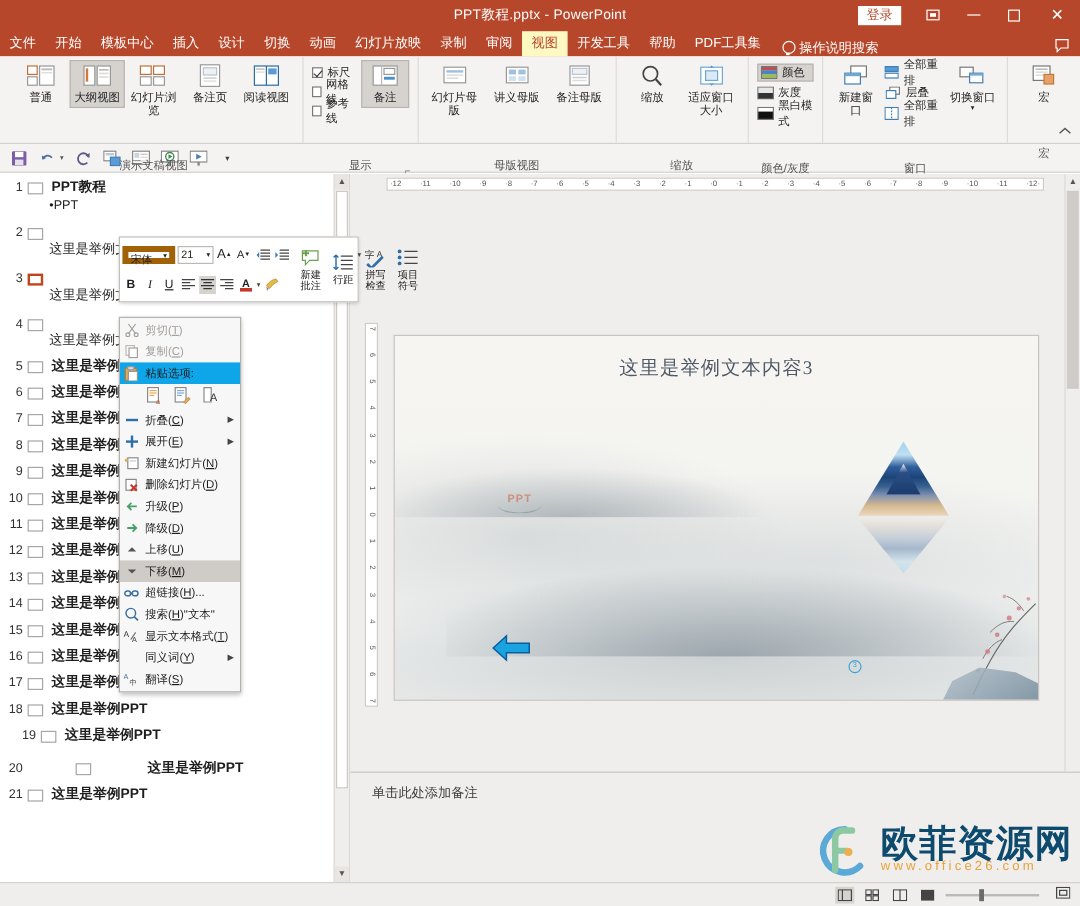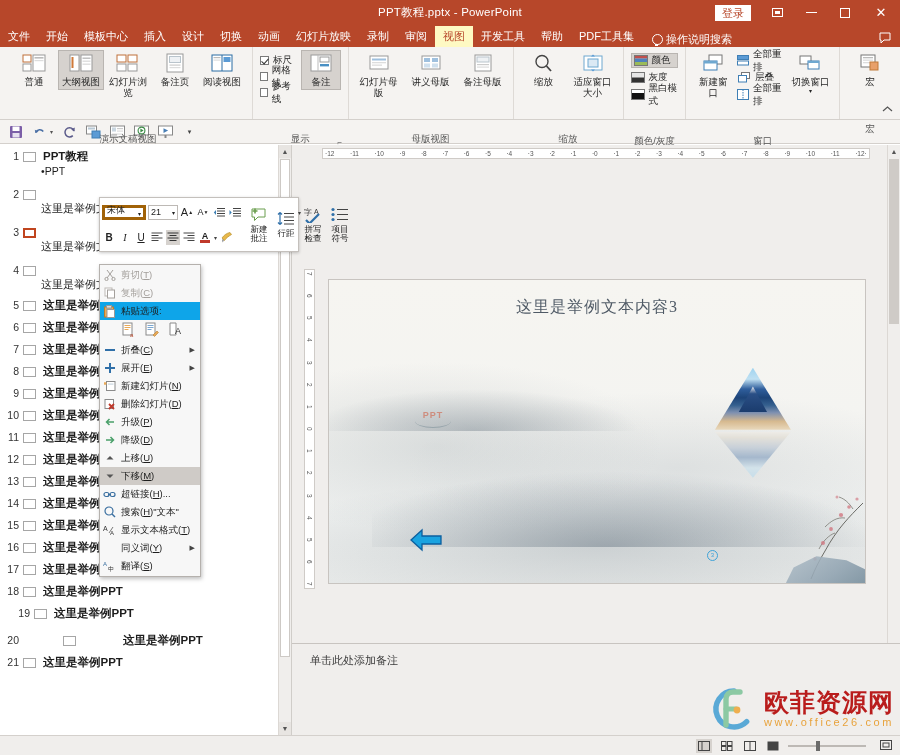--- a/index.html
+++ b/index.html
@@ -206,21 +206,21 @@
     background:#f0eeec; border-top:1px solid #c8c4c0; padding:9px 0 0 18px;
   }
   .notes-text { font-size:11px; color:#3a3a3a; }
 
   
   .watermark {
     position:absolute; right:6px; bottom:22px; display:flex; align-items:center; gap:6px;
   }
   .wm-logo { width:48px; height:48px; position:relative; }
   .wm-right { display:flex; flex-direction:column; }
-  .wm-cn { font-size:25px; color:#b91c1c; font-weight:bold; letter-spacing:1px; line-height:27px;
+  .wm-cn { font-size:31px; color:#0c4a6e; font-weight:bold; letter-spacing:1px; line-height:27px;
            font-family:"Liberation Sans","DejaVu Sans",sans-serif; }
   .wm-url { font-size:11px; color:#e8a33d; letter-spacing:2.6px; line-height:13px; }
 
   
   .statusbar {
     position:absolute; left:0; right:0; bottom:0; height:20px; background:#f0eeec;
     border-top:1px solid #d4d0cc; display:flex; align-items:center; font-size:10px; color:#333;
   }
   .sb-left { padding-left:9px; display:flex; gap:14px; }
   .sb-right { margin-left:auto; display:flex; align-items:center; gap:7px; padding-right:8px; }
@@ -231,22 +231,22 @@
 
   
   .minitoolbar {
     position:absolute; left:99px; top:197px; width:200px; height:55px;
     background:#ffffff; border:1px solid #c4c0bc; box-shadow:0 1px 3px rgba(0,0,0,.22);
     display:flex; padding:3px 2px; gap:2px; z-index:40;
   }
   .mtb-col { display:flex; flex-direction:column; justify-content:space-between; }
   .mtb-row { display:flex; align-items:center; gap:2px; height:22px; }
   .mtb-font {
-    width:44px;height:15px;border:3px solid #a16207;background:#fff;font-size:9px;
-    display:flex;align-items:flex-end;justify-content:space-between;padding:0 2px;color:#222;
+    width:44px;height:15px;border:5px solid #a16207;background:#fff;font-size:9px;
+    display:flex;align-items:flex-start;justify-content:space-between;padding:0 2px;color:#222;
   }
   .mtb-size {
     width:30px;height:15px;border:1px solid #bdb9b5;background:#fff;font-size:9px;
     display:flex;align-items:center;justify-content:space-between;padding:0 2px;color:#222;
   }
   .mtb-b { width:14px;height:15px;display:flex;align-items:center;justify-content:center;font-size:10px;color:#222; }
   .mtb-b.on { background:#d6d2ce; }
   .mtb-sep { width:1px; background:#ddd9d5; margin:1px 2px; }
   .mtb-big {
     width:32px; display:flex; flex-direction:column; align-items:center; justify-content:center;

